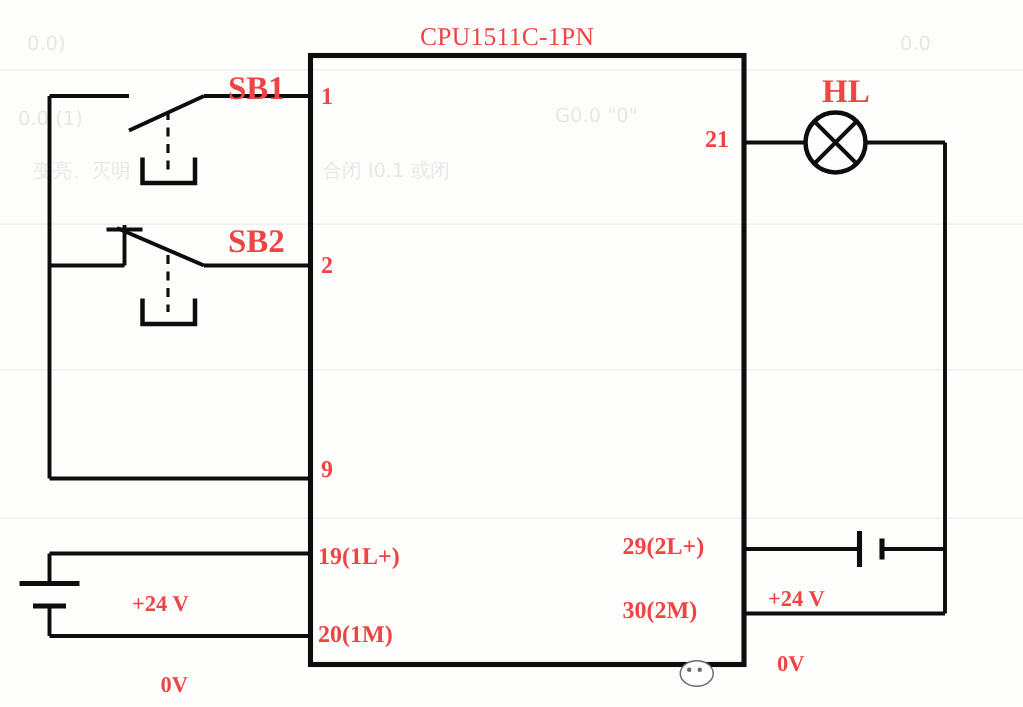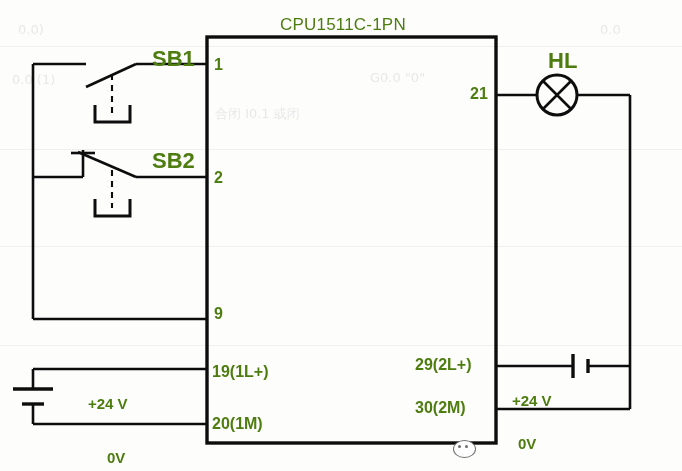--- a/index.html
+++ b/index.html
@@ -19,24 +19,24 @@
   }
   #wiring-svg {
     position: absolute;
     left: 0;
     top: 0;
     width: 682px;
     height: 471px;
   }
   .lbl {
     position: absolute;
-    color: #4d7c0f;
+    color: #ef4444;
     white-space: nowrap;
     line-height: 1;
-    font-family: Liberation Sans, sans-serif;
+    font-family: Liberation Serif, serif;
   }
   .title-lbl {
     font-size: 17px;
     letter-spacing: 0.2px;
   }
   .term-lbl {
     font-size: 16px;
     font-weight: bold;
   }
   .dev-lbl {
@@ -89,20 +89,21 @@
     height: 1px;
   }
 </style>
 </head>
 <body>
 
 <div id="diagram-root">
 
   <div class="ghost-text" style="left:18px;  top:22px;">0.0)</div>
   <div class="ghost-text" style="left:12px;  top:72px;">0.0 (1)</div>
+  <div class="ghost-text" style="left:22px;  top:105px;">变亮、灭明</div>
   <div class="ghost-text" style="left:215px; top:105px;">合闭 I0.1 或闭</div>
   <div class="ghost-text" style="left:370px; top:70px;">G0.0  "0"</div>
   <div class="ghost-text" style="left:600px; top:22px;">0.0</div>
   <div class="ghost-line" style="left:0px; top:46px;  width:682px;"></div>
   <div class="ghost-line" style="left:0px; top:149px; width:682px;"></div>
   <div class="ghost-line" style="left:0px; top:246px; width:682px;"></div>
   <div class="ghost-line" style="left:0px; top:345px; width:682px;"></div>
 
   <svg id="wiring-svg" viewBox="0 0 682 471">
 

